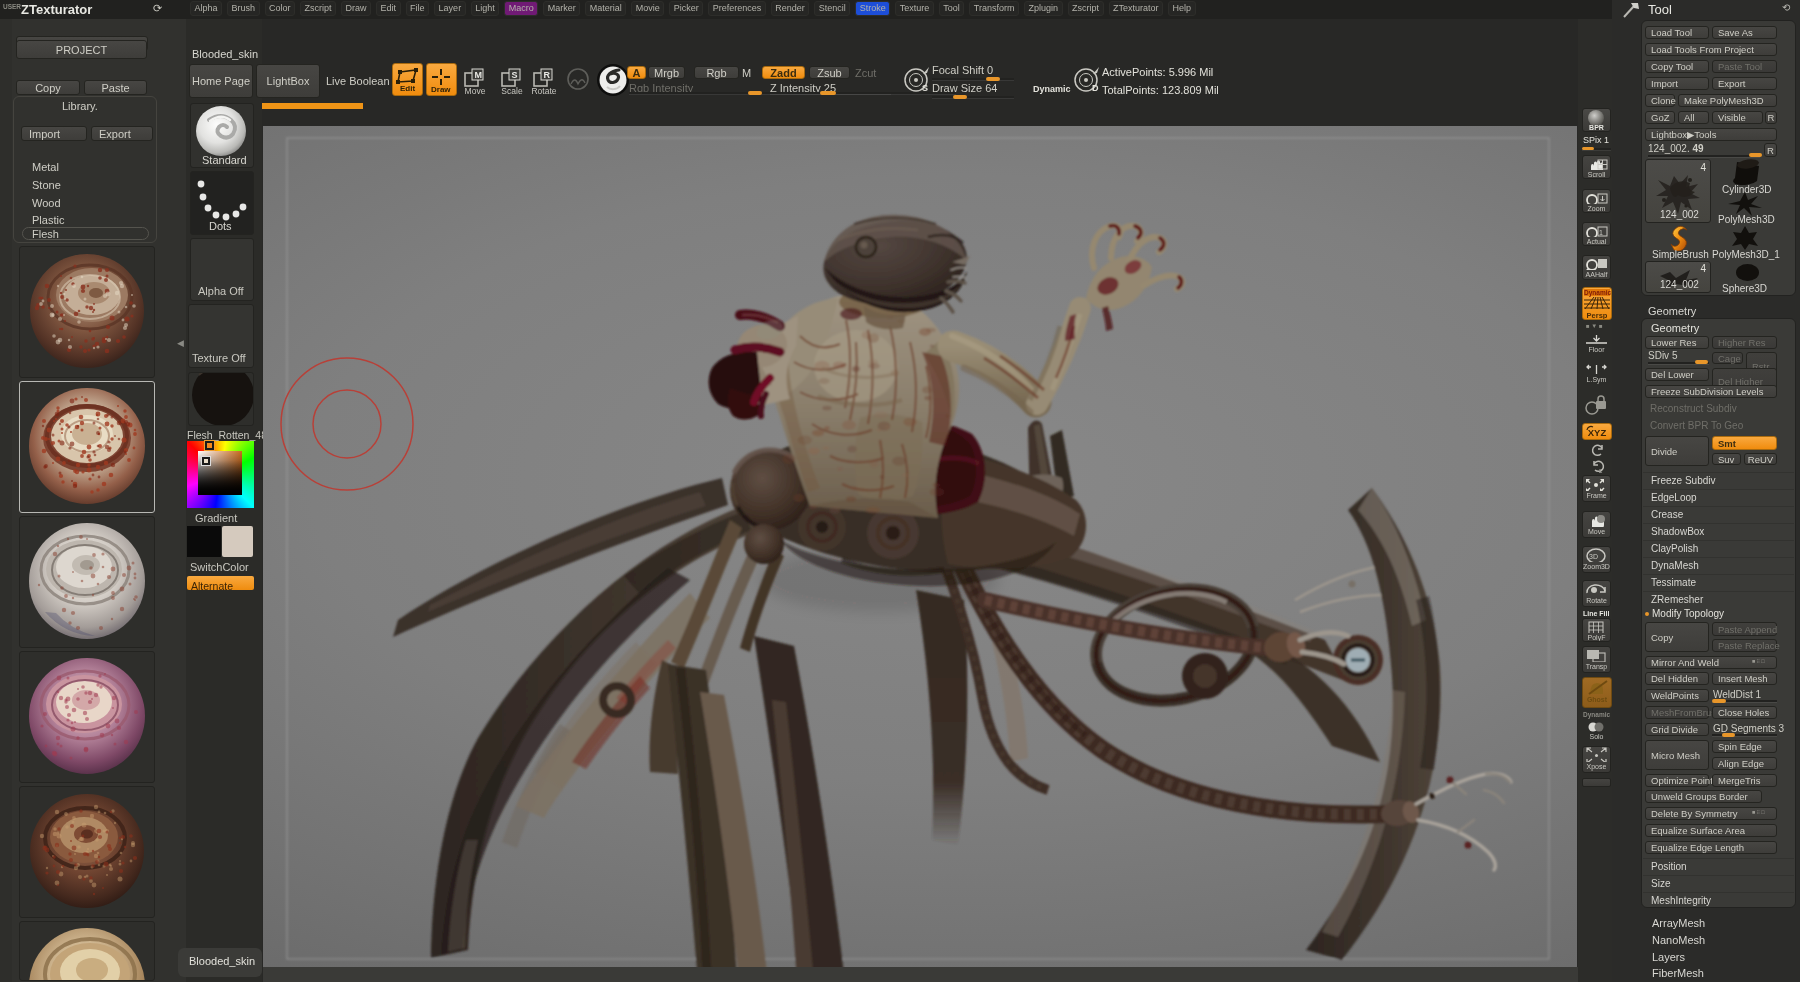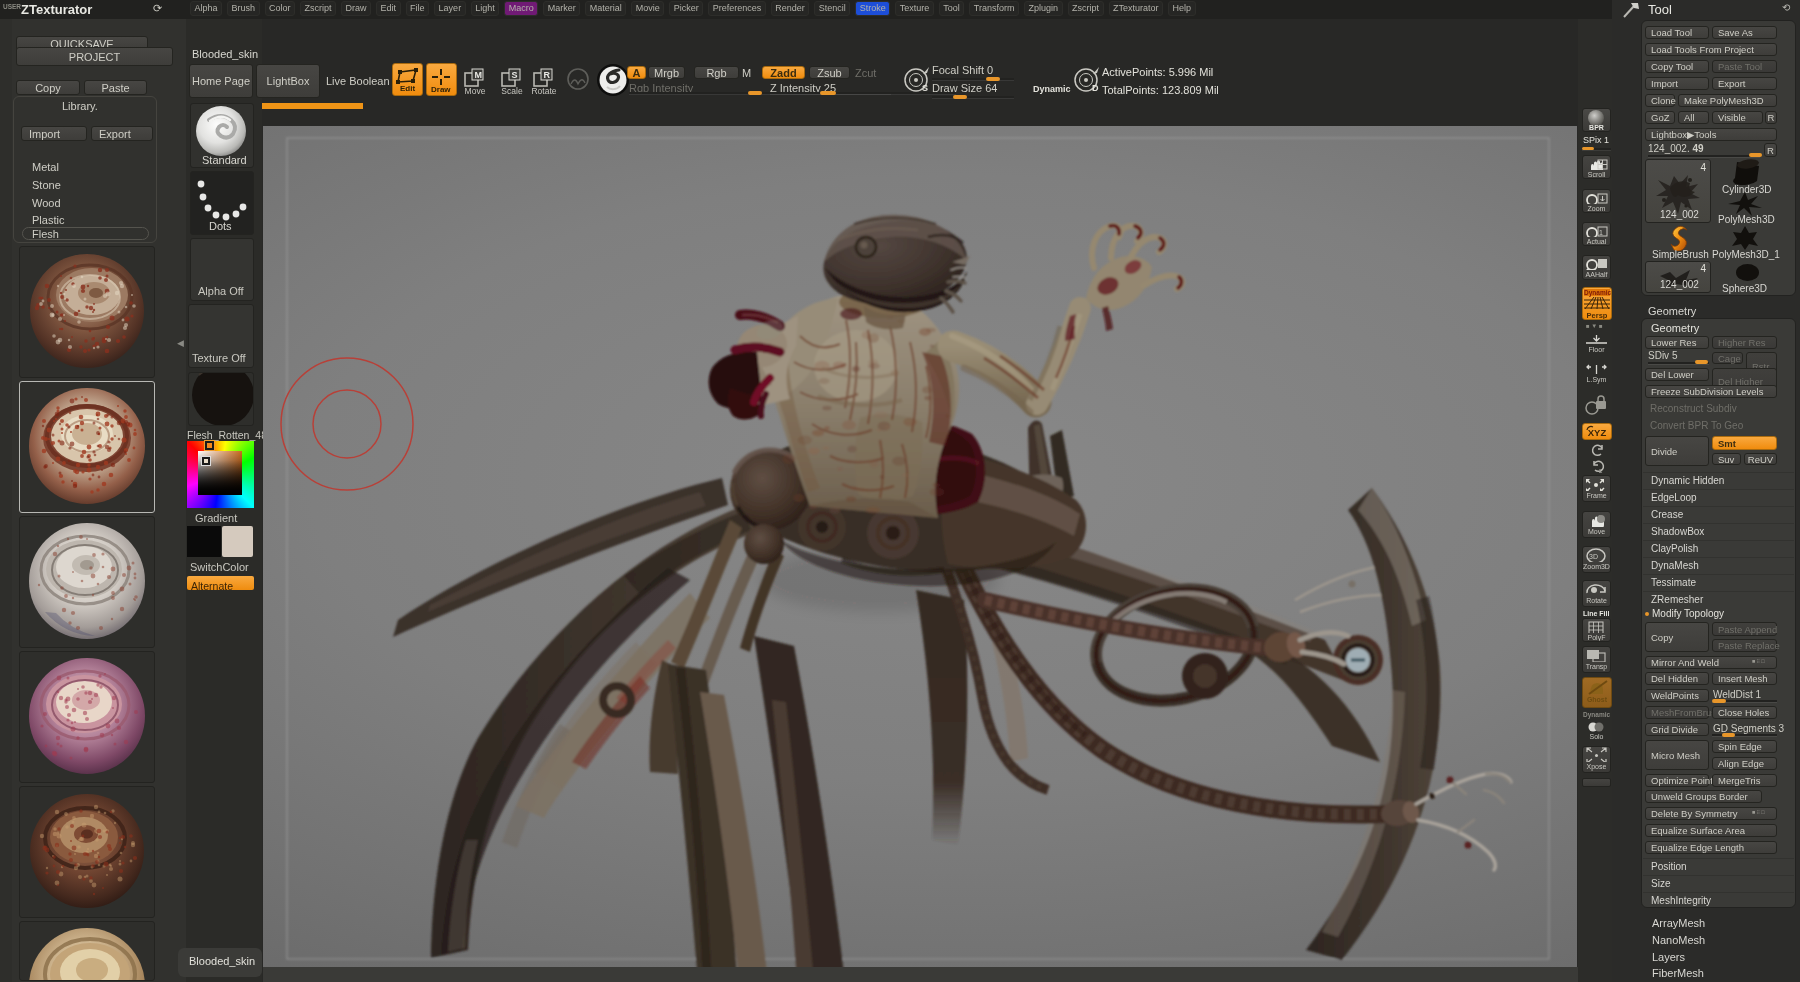--- a/index.html
+++ b/index.html
@@ -45,21 +45,21 @@
       <span style="font-size:9px;color:#b3b2aa;background:#262624;border:1px solid #2d2d2a;border-radius:3px;padding:1px 3.5px 2px">Transform</span>
       <span style="font-size:9px;color:#b3b2aa;background:#262624;border:1px solid #2d2d2a;border-radius:3px;padding:1px 3.5px 2px">Zplugin</span>
       <span style="font-size:9px;color:#b3b2aa;background:#262624;border:1px solid #2d2d2a;border-radius:3px;padding:1px 3.5px 2px">Zscript</span>
       <span style="font-size:9px;color:#b3b2aa;background:#262624;border:1px solid #2d2d2a;border-radius:3px;padding:1px 3.5px 2px">ZTexturator</span>
       <span style="font-size:9px;color:#b3b2aa;background:#262624;border:1px solid #2d2d2a;border-radius:3px;padding:1px 3.5px 2px">Help</span>
     </div>
 
 <div class="ab" style="left:0;top:19px;width:186px;height:963px;background:#31312e"></div>
 <div class="ab" style="left:0;top:19px;width:12px;height:963px;background:#29292653"></div>
 <div class="b f11" style="left:16px;top:36px;width:132px;height:15px">QUICKSAVE</div>
-<div class="b f11" style="left:16px;top:47px;width:157px;height:19px">PROJECT</div>
+<div class="b f11" style="left:16px;top:40px;width:131px;height:19px">PROJECT</div>
 <div class="b f11" style="left:16px;top:80px;width:64px;height:15px">Copy</div>
 <div class="b f11" style="left:84px;top:80px;width:63px;height:15px">Paste</div>
 <div class="ab" style="left:13px;top:96px;width:144px;height:147px;border:1px solid #45443f;border-radius:6px"></div>
 <div class="txt f11" style="left:62px;top:100px">Library.</div>
 <div class="b f11" style="left:21px;top:126px;width:66px;height:15px;justify-content:flex-start;padding-left:7px">Import</div>
 <div class="b f11" style="left:91px;top:126px;width:62px;height:15px;justify-content:flex-start;padding-left:7px">Export</div>
 <div class="txt f11" style="left:32px;top:161px">Metal</div>
 <div class="txt f11" style="left:32px;top:179px">Stone</div>
 <div class="txt f11" style="left:32px;top:197px">Wood</div>
 <div class="txt f11" style="left:32px;top:214px">Plastic</div>
@@ -1257,21 +1257,21 @@
     <div class="b lft " style="left:1645px;top:368px;width:64px;height:13px;font-size:9.5px">Del Lower</div>
     <div class="b lft dis" style="left:1712px;top:368px;width:65px;height:26px;font-size:9.5px">Del Higher</div>
     <div class="b lft " style="left:1645px;top:385px;width:132px;height:13px;font-size:9.5px">Freeze SubDivision Levels</div>
     <div class="txt f10 dim" style="left:1650px;top:403px">Reconstruct Subdiv</div>
     <div class="txt f10 dim" style="left:1650px;top:420px">Convert BPR To Geo</div>
     <div class="b lft " style="left:1645px;top:436px;width:64px;height:30px;font-size:9.5px">Divide</div>
     <div class="b lft org" style="left:1712px;top:436px;width:65px;height:14px;font-size:9.5px">Smt</div>
     <div class="b lft " style="left:1712px;top:453px;width:29px;height:12px;font-size:9.5px">Suv</div>
     <div class="b " style="left:1744px;top:453px;width:33px;height:12px;font-size:9.5px">ReUV</div>
     <div class="ab" style="left:1643px;top:472px;width:151px;height:16px;border-top:1px solid #32322f"></div>
-    <div class="txt f10" style="left:1651px;top:475px;color:#d8d7d2">Dynamic Hidden</div>
+    <div class="txt f10" style="left:1651px;top:475px;color:#d8d7d2">Freeze Subdiv</div>
     <div class="ab" style="left:1643px;top:489px;width:151px;height:16px;border-top:1px solid #32322f"></div>
     <div class="txt f10" style="left:1651px;top:492px;color:#d8d7d2">EdgeLoop</div>
     <div class="ab" style="left:1643px;top:506px;width:151px;height:16px;border-top:1px solid #32322f"></div>
     <div class="txt f10" style="left:1651px;top:509px;color:#d8d7d2">Crease</div>
     <div class="ab" style="left:1643px;top:523px;width:151px;height:16px;border-top:1px solid #32322f"></div>
     <div class="txt f10" style="left:1651px;top:526px;color:#d8d7d2">ShadowBox</div>
     <div class="ab" style="left:1643px;top:540px;width:151px;height:16px;border-top:1px solid #32322f"></div>
     <div class="txt f10" style="left:1651px;top:543px;color:#d8d7d2">ClayPolish</div>
     <div class="ab" style="left:1643px;top:557px;width:151px;height:16px;border-top:1px solid #32322f"></div>
     <div class="txt f10" style="left:1651px;top:560px;color:#d8d7d2">DynaMesh</div>

